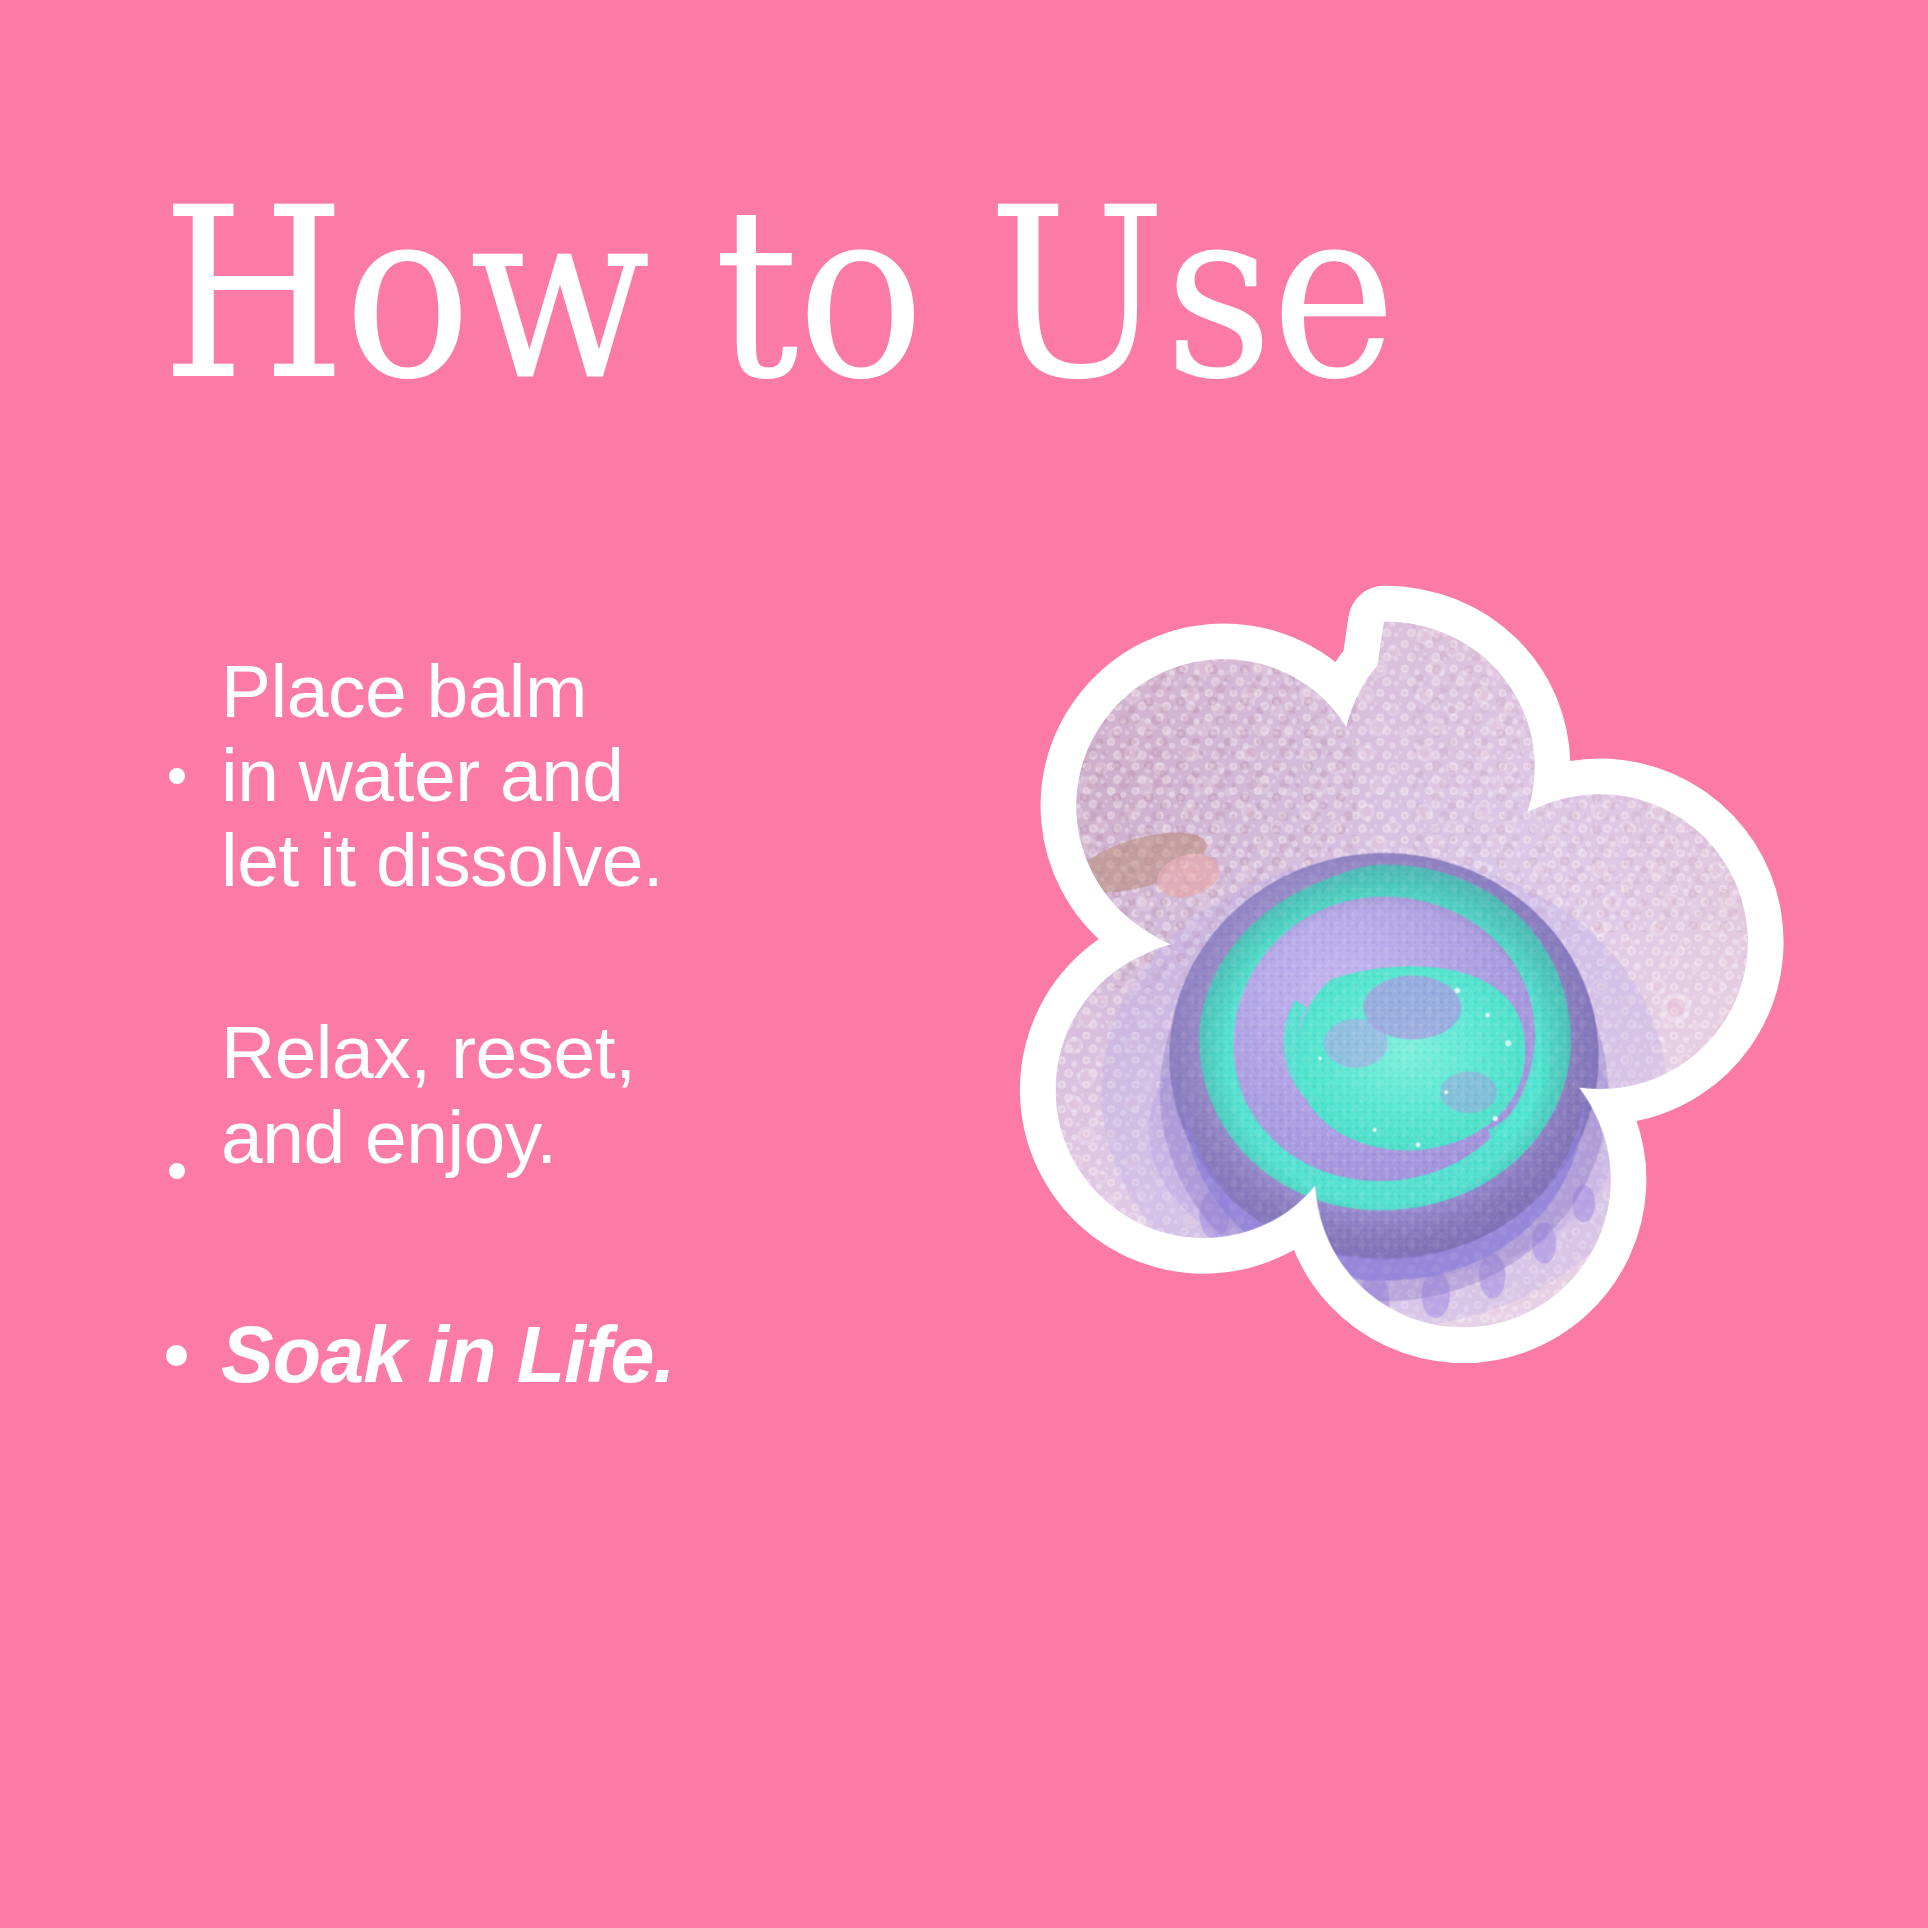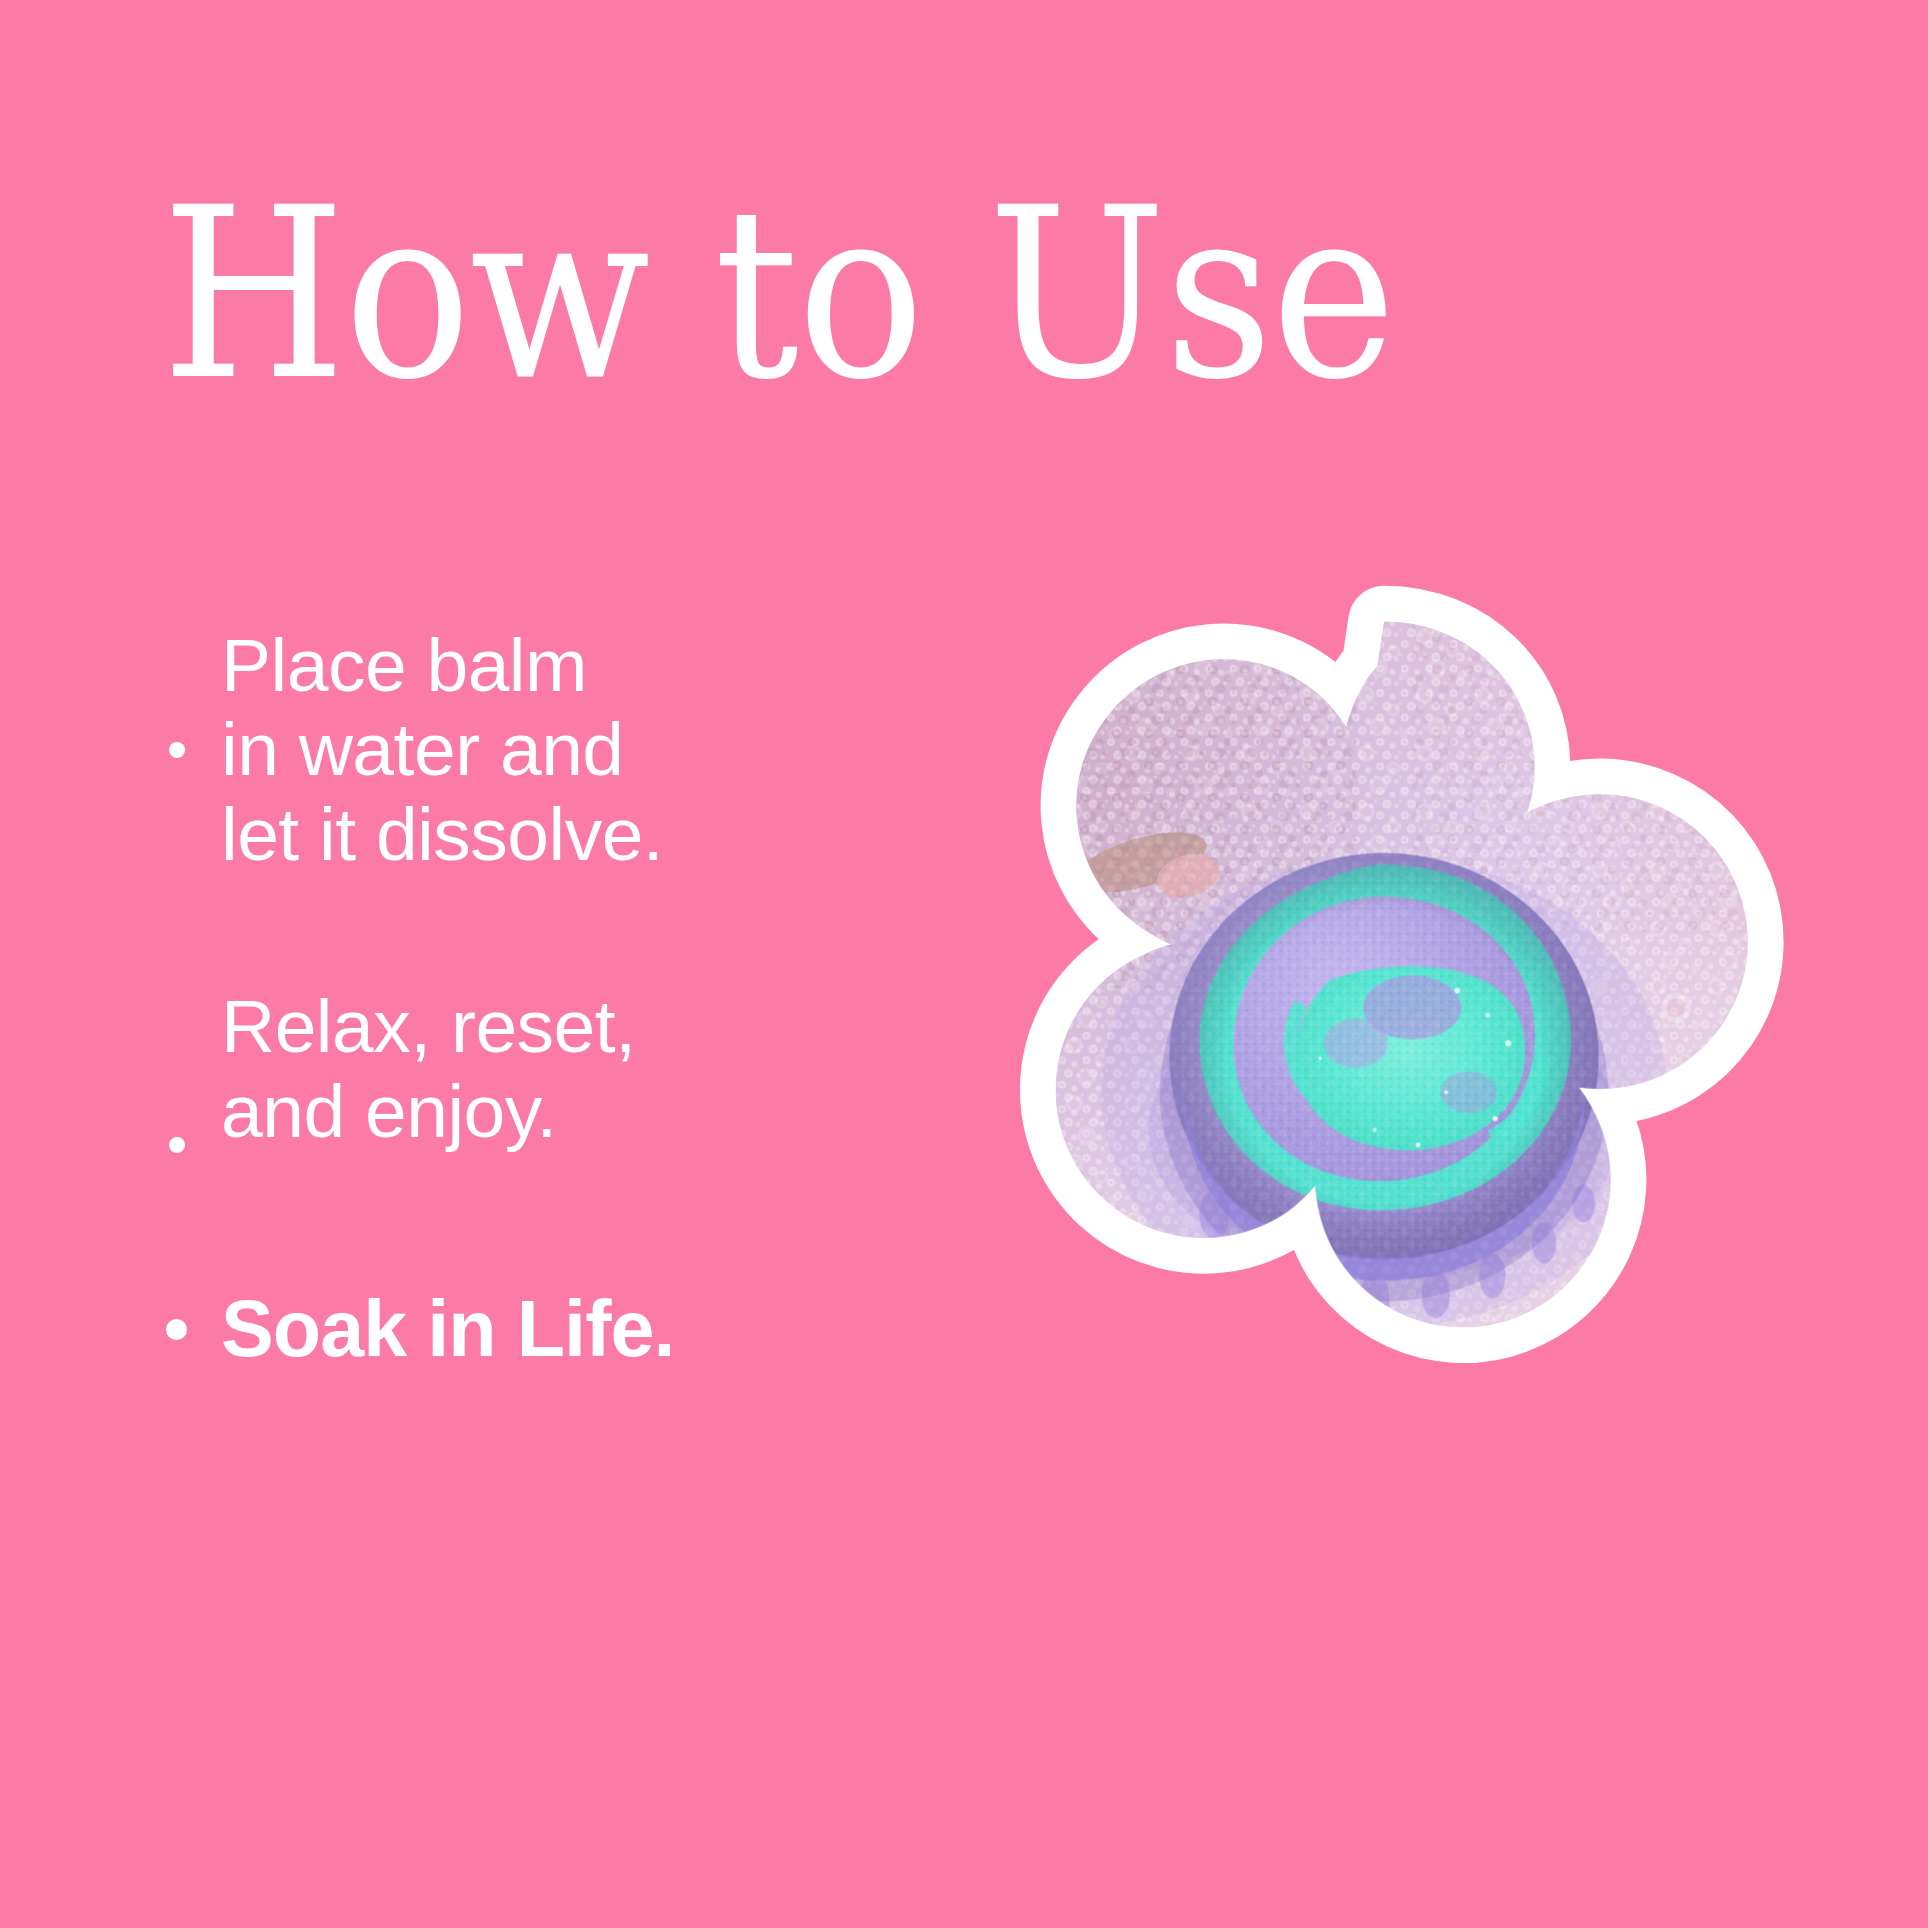--- a/index.html
+++ b/index.html
@@ -24,21 +24,21 @@
     letter-spacing:-1.9px;
     white-space:nowrap;
     transform:scaleY(1.08) scaleX(0.97);
     transform-origin:50% 0%;
   }
 
   
   .list{
     position:absolute;
     left:132px;
-    top:623px;
+    top:649px;
     width:678px;
   }
   .bullet-row{
     position:relative;
     display:flex;
     align-items:center;
     margin-bottom:0;
   }
   .dot-col{
     width:89px;
@@ -59,20 +59,21 @@
   .btext{
     color:#ffffff;
     font-family:"Liberation Sans", sans-serif;
     font-size:75px;
     line-height:1.125;
     font-weight:400;
     letter-spacing:-0.5px;
     white-space:pre-line;
   }
   .btext.italic{
+    font-style:italic;
     font-weight:700;
     font-size:79px;
     letter-spacing:-0.9px;
   }
 
   .row1{margin-top:0px;}
   .row2{margin-top:108px;align-items:flex-end;}
   .row3{margin-top:132px;}
 
   

